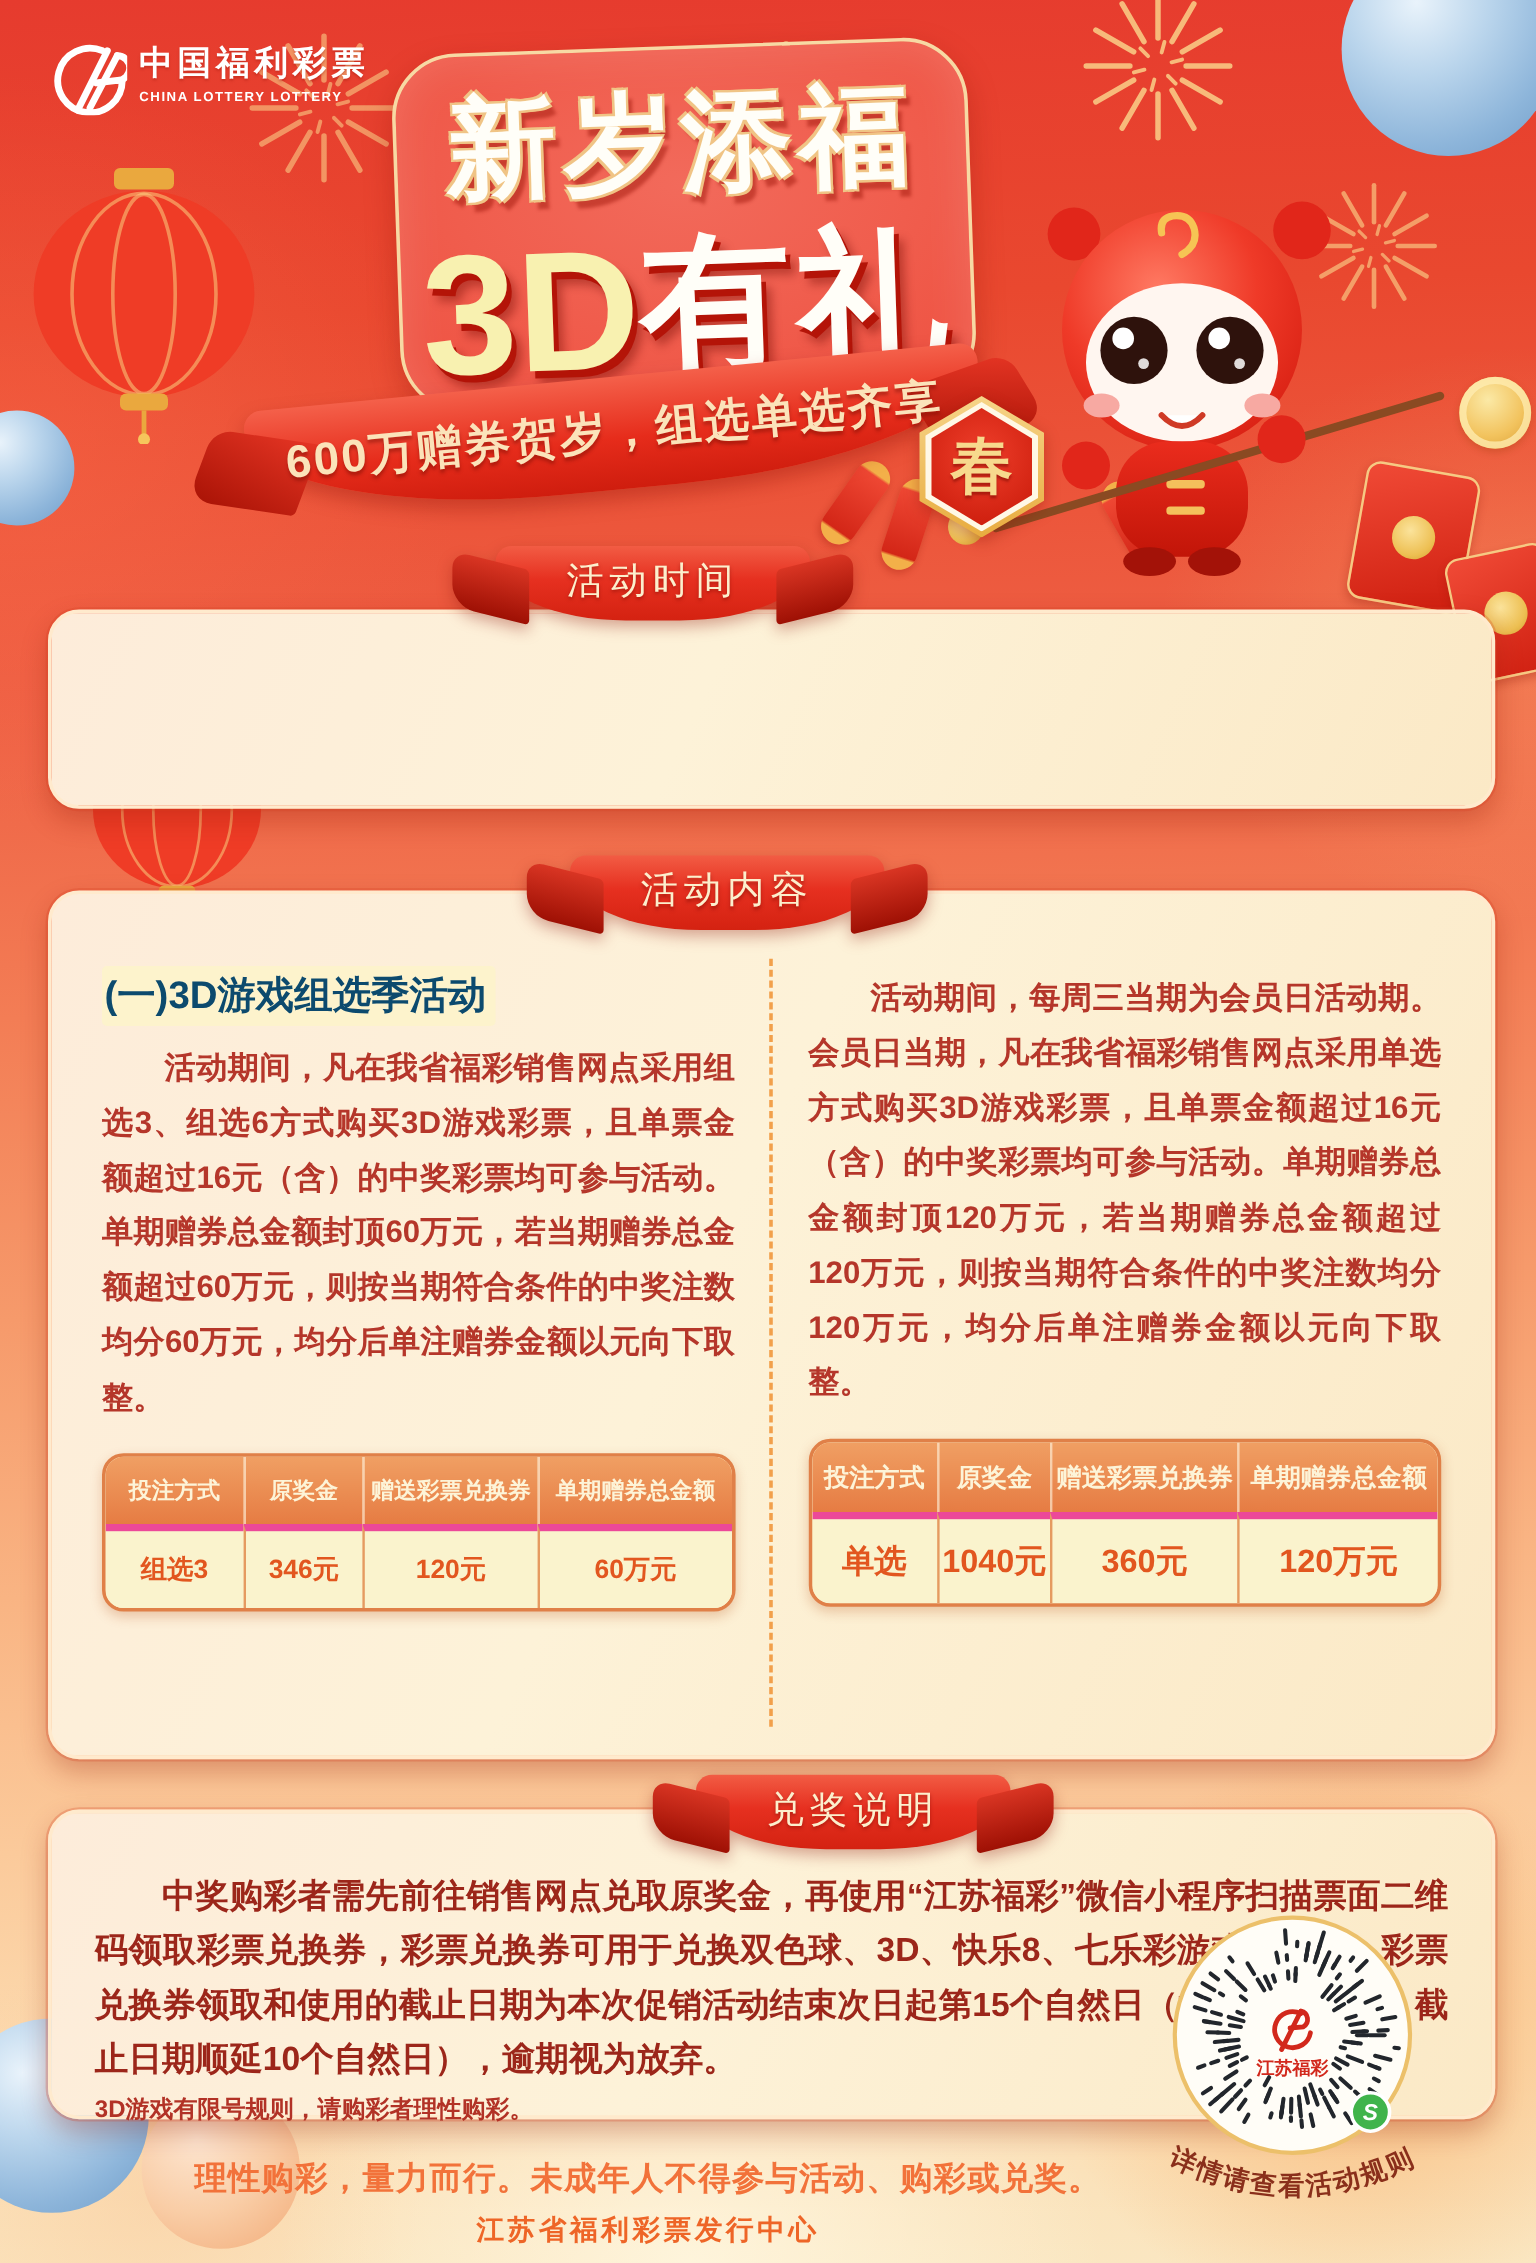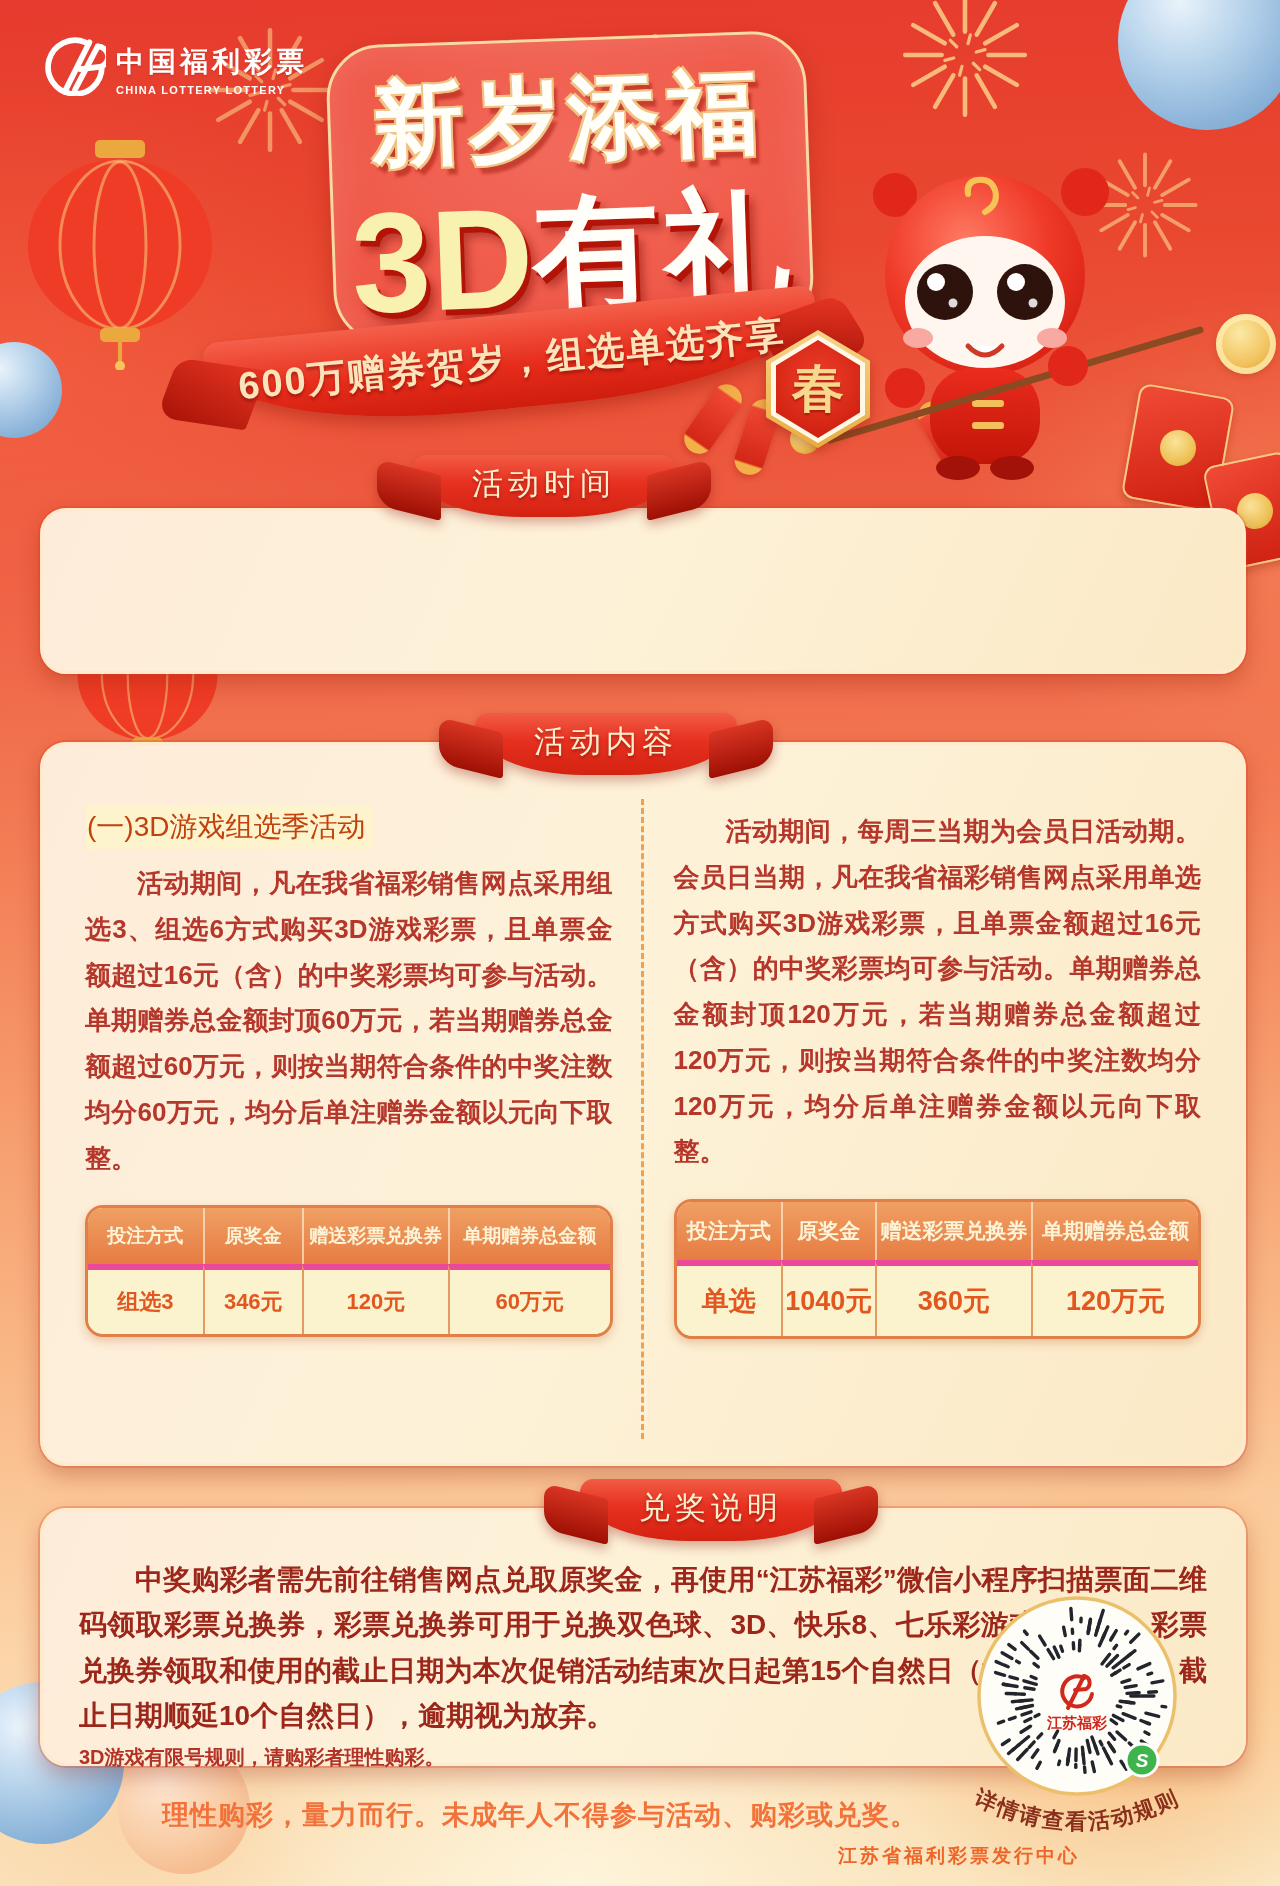--- a/index.html
+++ b/index.html
@@ -25,21 +25,21 @@
   .cracker{position:absolute;width:30px;height:78px;border-radius:15px;z-index:2;
     background:linear-gradient(180deg,#f3b049 0%,#f3b049 12%,#ee4733 15%,#d32617 85%,#f3b049 88%,#f3b049 100%);
     box-shadow:0 3px 6px rgba(150,20,5,.3);}
   .knot{position:absolute;width:30px;height:30px;border-radius:50%;z-index:2;
     background:radial-gradient(circle at 40% 35%,#fbe39b,#eec054 60%,#cf9a2c);}
   .envelope{position:absolute;border-radius:12px;border:2px solid #f6c983;z-index:2;
     background:linear-gradient(160deg,#f04a36,#cf1f10);box-shadow:0 4px 8px rgba(140,20,5,.3);}
   .env-seal{position:absolute;left:50%;top:50%;width:36px;height:36px;margin:-18px 0 0 -18px;border-radius:50%;
     background:radial-gradient(circle at 40% 35%,#fbe39b,#edbf52 65%,#d09c2e);}
   
-  .brand{position:absolute;left:44px;top:34px;display:flex;align-items:flex-end;z-index:2;}
+  .brand{position:absolute;left:44px;top:34px;display:flex;align-items:flex-start;z-index:2;}
   .brand svg{width:62px;height:62px;}
   .brand-text{margin-left:10px;}
   .brand-cn{font-size:28px;font-weight:900;color:#fff;letter-spacing:4px;text-shadow:0 1px 2px rgba(150,20,10,.35);}
   .brand-en{font-size:11px;font-weight:700;color:#fff;letter-spacing:1.3px;margin-top:3px;}
   
   .title-card{position:absolute;left:330px;top:38px;width:474px;height:294px;z-index:2;transform:rotate(-2deg);
     background:radial-gradient(120% 120% at 50% 38%, #f26a5b 0%, #ee4f3e 70%);
     border:3px solid #f7d9a4;border-radius:54px;
     box-shadow:0 10px 24px rgba(150,20,8,.35), inset 0 0 40px rgba(255,255,255,.15);text-align:center;}
   .t1{margin-top:16px;font-size:92px;font-weight:900;letter-spacing:6px;color:#fffef8;
@@ -89,42 +89,42 @@
   .panel-time .ribbon-label{top:-56px;left:370px;}
   .panel-content .ribbon-label{top:-32px;left:432px;text-align:center;}
   .panel-redeem .ribbon-label{top:-32px;left:537px;}
   .time-line{margin:94px 0 0;text-align:center;font-size:33px;letter-spacing:1px;}
   .time-hi{color:#e6190e;font-weight:900;}
   .time-rest{color:#6f1d14;font-weight:800;}
   .cols{position:absolute;top:54px;left:36px;right:36px;bottom:24px;display:flex;}
   .col{flex:1;padding:0 6px;min-width:0;}
   .col-l{padding-right:28px;}
   .col-r{padding-left:30px;border-left:3px dashed #f2a04b;}
-  .sec-h{display:inline-block;margin:6px 0 2px;font-size:28px;font-weight:400;color:#c2410c;
+  .sec-h{display:inline-block;margin:6px 0 2px;font-size:32px;font-weight:700;color:#0c4a6e;
     background:rgba(253,243,203,.92);padding:3px 8px 3px 2px;border-radius:4px;}
   .body{margin:10px 0 0;font-size:26px;line-height:1.76;font-weight:700;color:#b5362a;text-align:justify;text-indent:2em;}
   .vtab{width:100%;border-collapse:separate;border-spacing:0;margin-top:24px;border:3px solid #e08048;border-radius:18px;
     overflow:hidden;background:#faf3cd;box-shadow:0 4px 10px rgba(180,70,15,.25);}
   .vtab th{background:linear-gradient(180deg,#f09f63,#e67c43);color:#fdf4d8;font-weight:800;padding:15px 2px;
     border-left:2px solid rgba(255,248,230,.6);}
   .vtab th:first-child{border-left:none;}
   .vtab td{background:#faf3cd;color:#e2561f;font-weight:800;text-align:center;padding:17px 2px;
     border-left:2px solid #e59a60;border-top:6px solid #ec4899;}
   .vtab td:first-child{border-left:none;}
   .tab-s th{font-size:19px;} .tab-s td{font-size:22px;}
   .tab-l th{font-size:21px;} .tab-l td{font-size:27px;}
   .redeem-body{margin:46px 36px 0;font-size:28px;line-height:1.62;font-weight:800;color:#9c261a;
     text-align:justify;text-indent:2em;}
   .redeem-note{margin:6px 36px 0;font-size:20px;font-weight:700;color:#b23226;}
   
   .qr{position:absolute;left:970px;top:1592px;width:215px;height:268px;z-index:5;}
   .footer-l1{position:absolute;top:1797px;left:0;width:1080px;text-align:center;z-index:5;
     font-size:27px;font-weight:900;color:#f2723a;letter-spacing:1px;}
-  .footer-l2{position:absolute;top:1843px;left:0;width:1080px;text-align:right;z-index:5;
-    font-size:19px;font-weight:900;color:#ee6527;letter-spacing:3px;}
+  .footer-l2{position:absolute;top:1843px;left:0;width:1080px;text-align:center;z-index:5;
+    font-size:23px;font-weight:900;color:#ee6527;letter-spacing:3px;}
 </style>
 </head>
 <body>
 
 <div class="poster">
 
   <svg class="fw" style="left:560px;top:30px;width:190px;height:190px;opacity:.85" viewBox="-50 -50 100 100">
     <defs>
         <g id="fwrays" stroke="#fcd98e" fill="none" stroke-linecap="round">
       <line x1="0" y1="-18" x2="0" y2="-46" stroke-width="3.5"></line>

